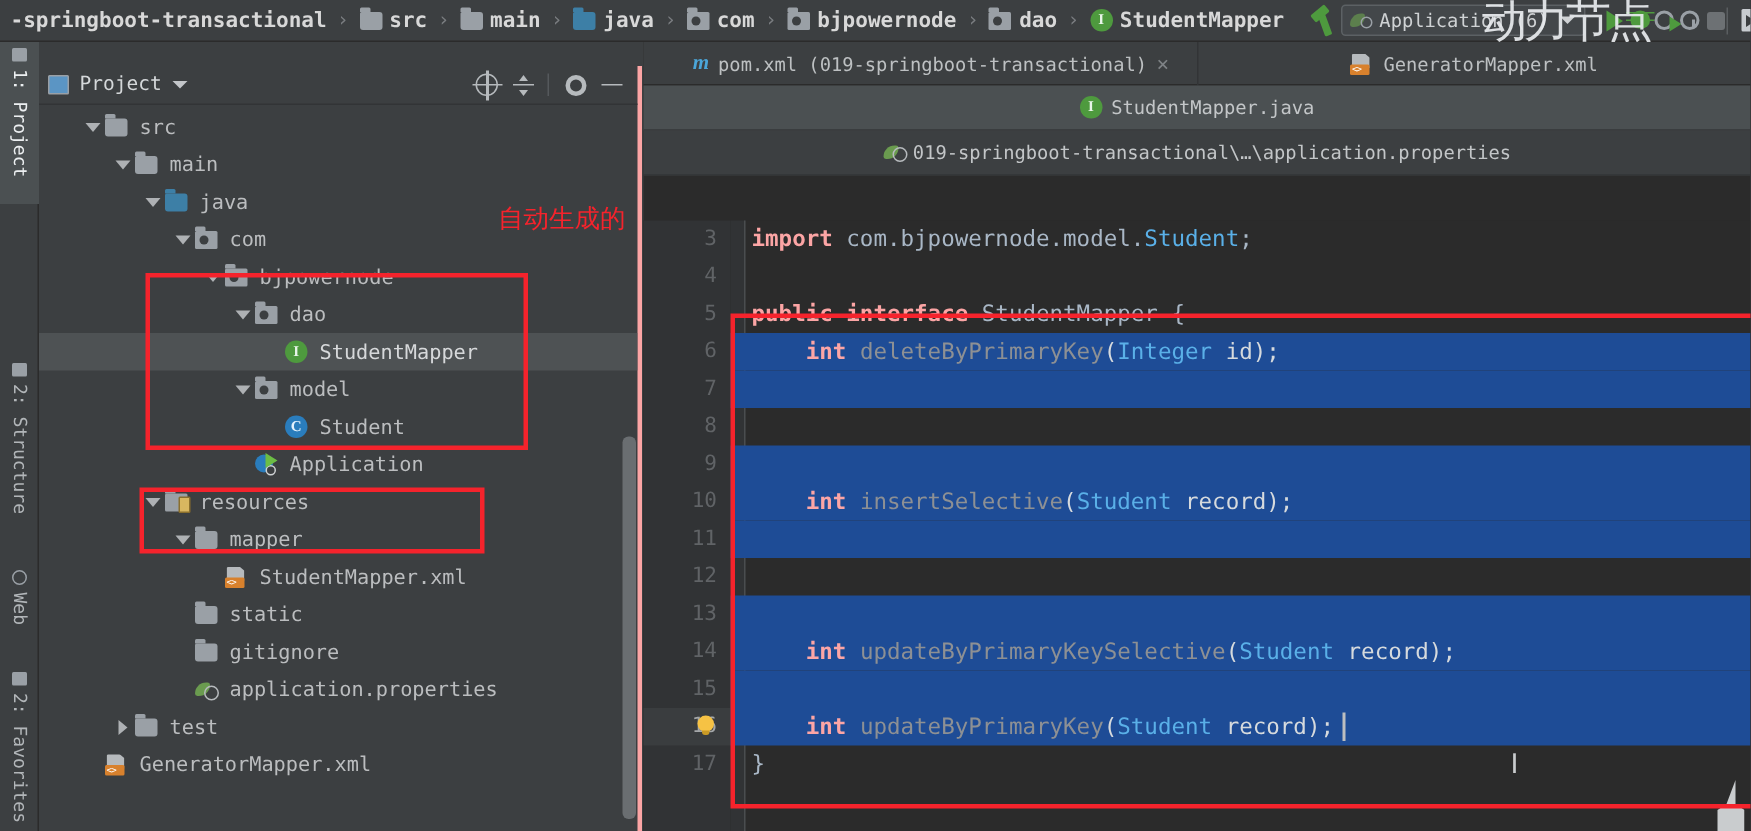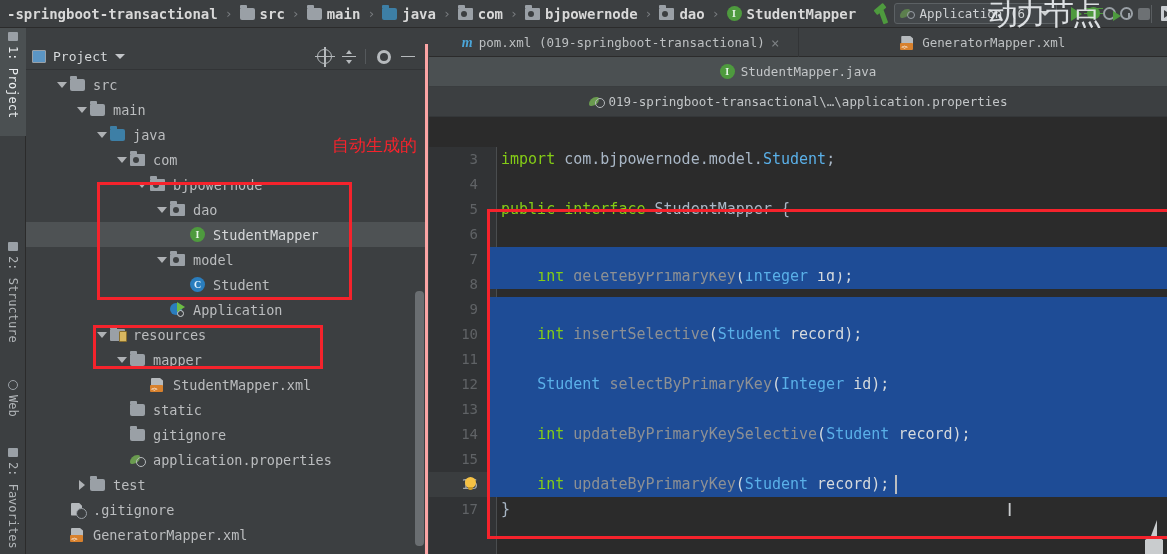--- a/index.html
+++ b/index.html
@@ -209,21 +209,21 @@
   .gline.cur { color: #a4a7a9; background: #3a3d3f; }
   .gutter .bulb { position: absolute; left: 36px; width: 12px; height: 15px; }
   .gutter .bulb .b { position:absolute; left:0; top:0; width:11px; height:11px; background:#f6c244; border-radius:50%;}
   .gutter .bulb .s { position:absolute; left:3px; top:10px; width:5px; height:3px; background:#c99a26; border-radius:0 0 2px 2px;}
   .codecol { position: absolute; left: 58px; top: 0; width: 680px; height: 407px; }
   .foldbar { position: absolute; left: 58px; top: 0; width: 10px; height: 407px; background: #313335;
     border-right: 1px solid #4a4d4f; }
   .cline { position: absolute; left: 0; width: 680px; height: 25px; line-height: 25px;
     font-size: 15px; font-family: "DejaVu Sans Mono", monospace; white-space: pre; padding-left: 14px; }
   .cline.selbg { background: #1e4c96; }
-  .kw2 { color: #84cc16; font-weight: normal; }
+  .kw2 { color: #fca5a5; font-weight: bold; }
   .typ { color: #5ab0e8; }
   .mth { color: #8d9094; }
   .pln { color: #a9b7c6; }
   .pun { color: #d6dadd; }
   .caret-txt { position: absolute; width: 2px; height: 19px; background: #bcbec0; top: 3px; }
   .mousecaret { position: absolute; color: #c9ccce; font-size: 18px;
     font-family: "DejaVu Sans", sans-serif; }
   .cursor-arrow { position: absolute; right: 4px; bottom: 0px; width: 26px; height: 40px; }
 </style>
 </head>
@@ -504,28 +504,20 @@
         </div>
         <div class="trow">
           <span style="width:48px;flex:none"></span>
           <span class="tw-box">
             <span class="tw right"></span>
           </span>
           <span class="ticon">
             <span class="ic ic-folder"></span>
           </span>
           <span>test</span>
-        </div>
-        <div class="trow">
-          <span style="width:28px;flex:none"></span>
-          <span class="tw-box"></span>
-          <span class="ticon">
-            <span class="git-ic"></span>
-          </span>
-          <span>.gitignore</span>
         </div>
         <div class="trow">
           <span style="width:28px;flex:none"></span>
           <span class="tw-box"></span>
           <span class="ticon">
             <span class="xml-ic">
               <span class="xml-tag">&lt;&gt;</span>
             </span>
           </span>
           <span>GeneratorMapper.xml</span>
@@ -583,26 +575,25 @@
             <i class="b"></i>
             <i class="s"></i>
           </div>
           <div class="gline">17</div>
         </div>
       <div class="foldbar"></div>
       <div class="codecol" id="codecol">
           <div class="cline" style="top: 0px;"><span class="kw2">import</span><span class="pln"> com.bjpowernode.model.</span><span class="typ">Student</span><span class="pln">;</span></div>
           <div class="cline" style="top: 25px;"></div>
           <div class="cline" style="top: 50px;"><span class="kw2">public interface </span><span class="pln">StudentMapper</span><span class="pln"> {</span></div>
-          <div class="cline selbg" style="top: 75px; margin-top: 42px;"><span class="pln">    </span><span class="kw2">int</span><span class="pln"> </span><span class="mth">deleteByPrimaryKey</span><span class="pun">(</span><span class="typ">Integer</span><span class="pln"> </span><span class="pun">id</span><span class="pun">);</span></div>
+          <div class="cline selbg" style="top: 75px;"><span class="pln">    </span><span class="kw2">int</span><span class="pln"> </span><span class="mth">deleteByPrimaryKey</span><span class="pun">(</span><span class="typ">Integer</span><span class="pln"> </span><span class="pun">id</span><span class="pun">);</span></div>
           <div class="cline selbg" style="top: 100px;"></div>
           <div class="cline selbg" style="top: 150px;"></div>
           <div class="cline selbg" style="top: 175px;"><span class="pln">    </span><span class="kw2">int</span><span class="pln"> </span><span class="mth">insertSelective</span><span class="pun">(</span><span class="typ">Student</span><span class="pln"> </span><span class="pun">record</span><span class="pun">);</span></div>
           <div class="cline selbg" style="top: 200px;"></div>
-          <div class="cline selbg" style="top: 225px;"><span class="pln">    </span><span class="typ">Student</span><span class="pln"> </span><span class="mth">selectByPrimaryKey</span><span class="pun">(</span><span class="typ">Integer</span><span class="pln"> </span><span class="pun">id</span><span class="pun">);</span></div>
           <div class="cline selbg" style="top: 250px;"></div>
           <div class="cline selbg" style="top: 275px;"><span class="pln">    </span><span class="kw2">int</span><span class="pln"> </span><span class="mth">updateByPrimaryKeySelective</span><span class="pun">(</span><span class="typ">Student</span><span class="pln"> </span><span class="pun">record</span><span class="pun">);</span></div>
           <div class="cline selbg" style="top: 300px;"></div>
           <div class="cline selbg" style="top: 325px;"><span class="pln">    </span><span class="kw2">int</span><span class="pln"> </span><span class="mth">updateByPrimaryKey</span><span class="pun">(</span><span class="typ">Student</span><span class="pln"> </span><span class="pun">record</span><span class="pun">);</span></div>
           <div class="cline" style="top: 350px;"><span class="pln">}</span></div>
           <div class="caret-txt" style="top: 328px; left: 408px;"></div>
         </div>
       <div class="mousecaret" style="left:578px; top:352px;">I</div>
     </div>
 

